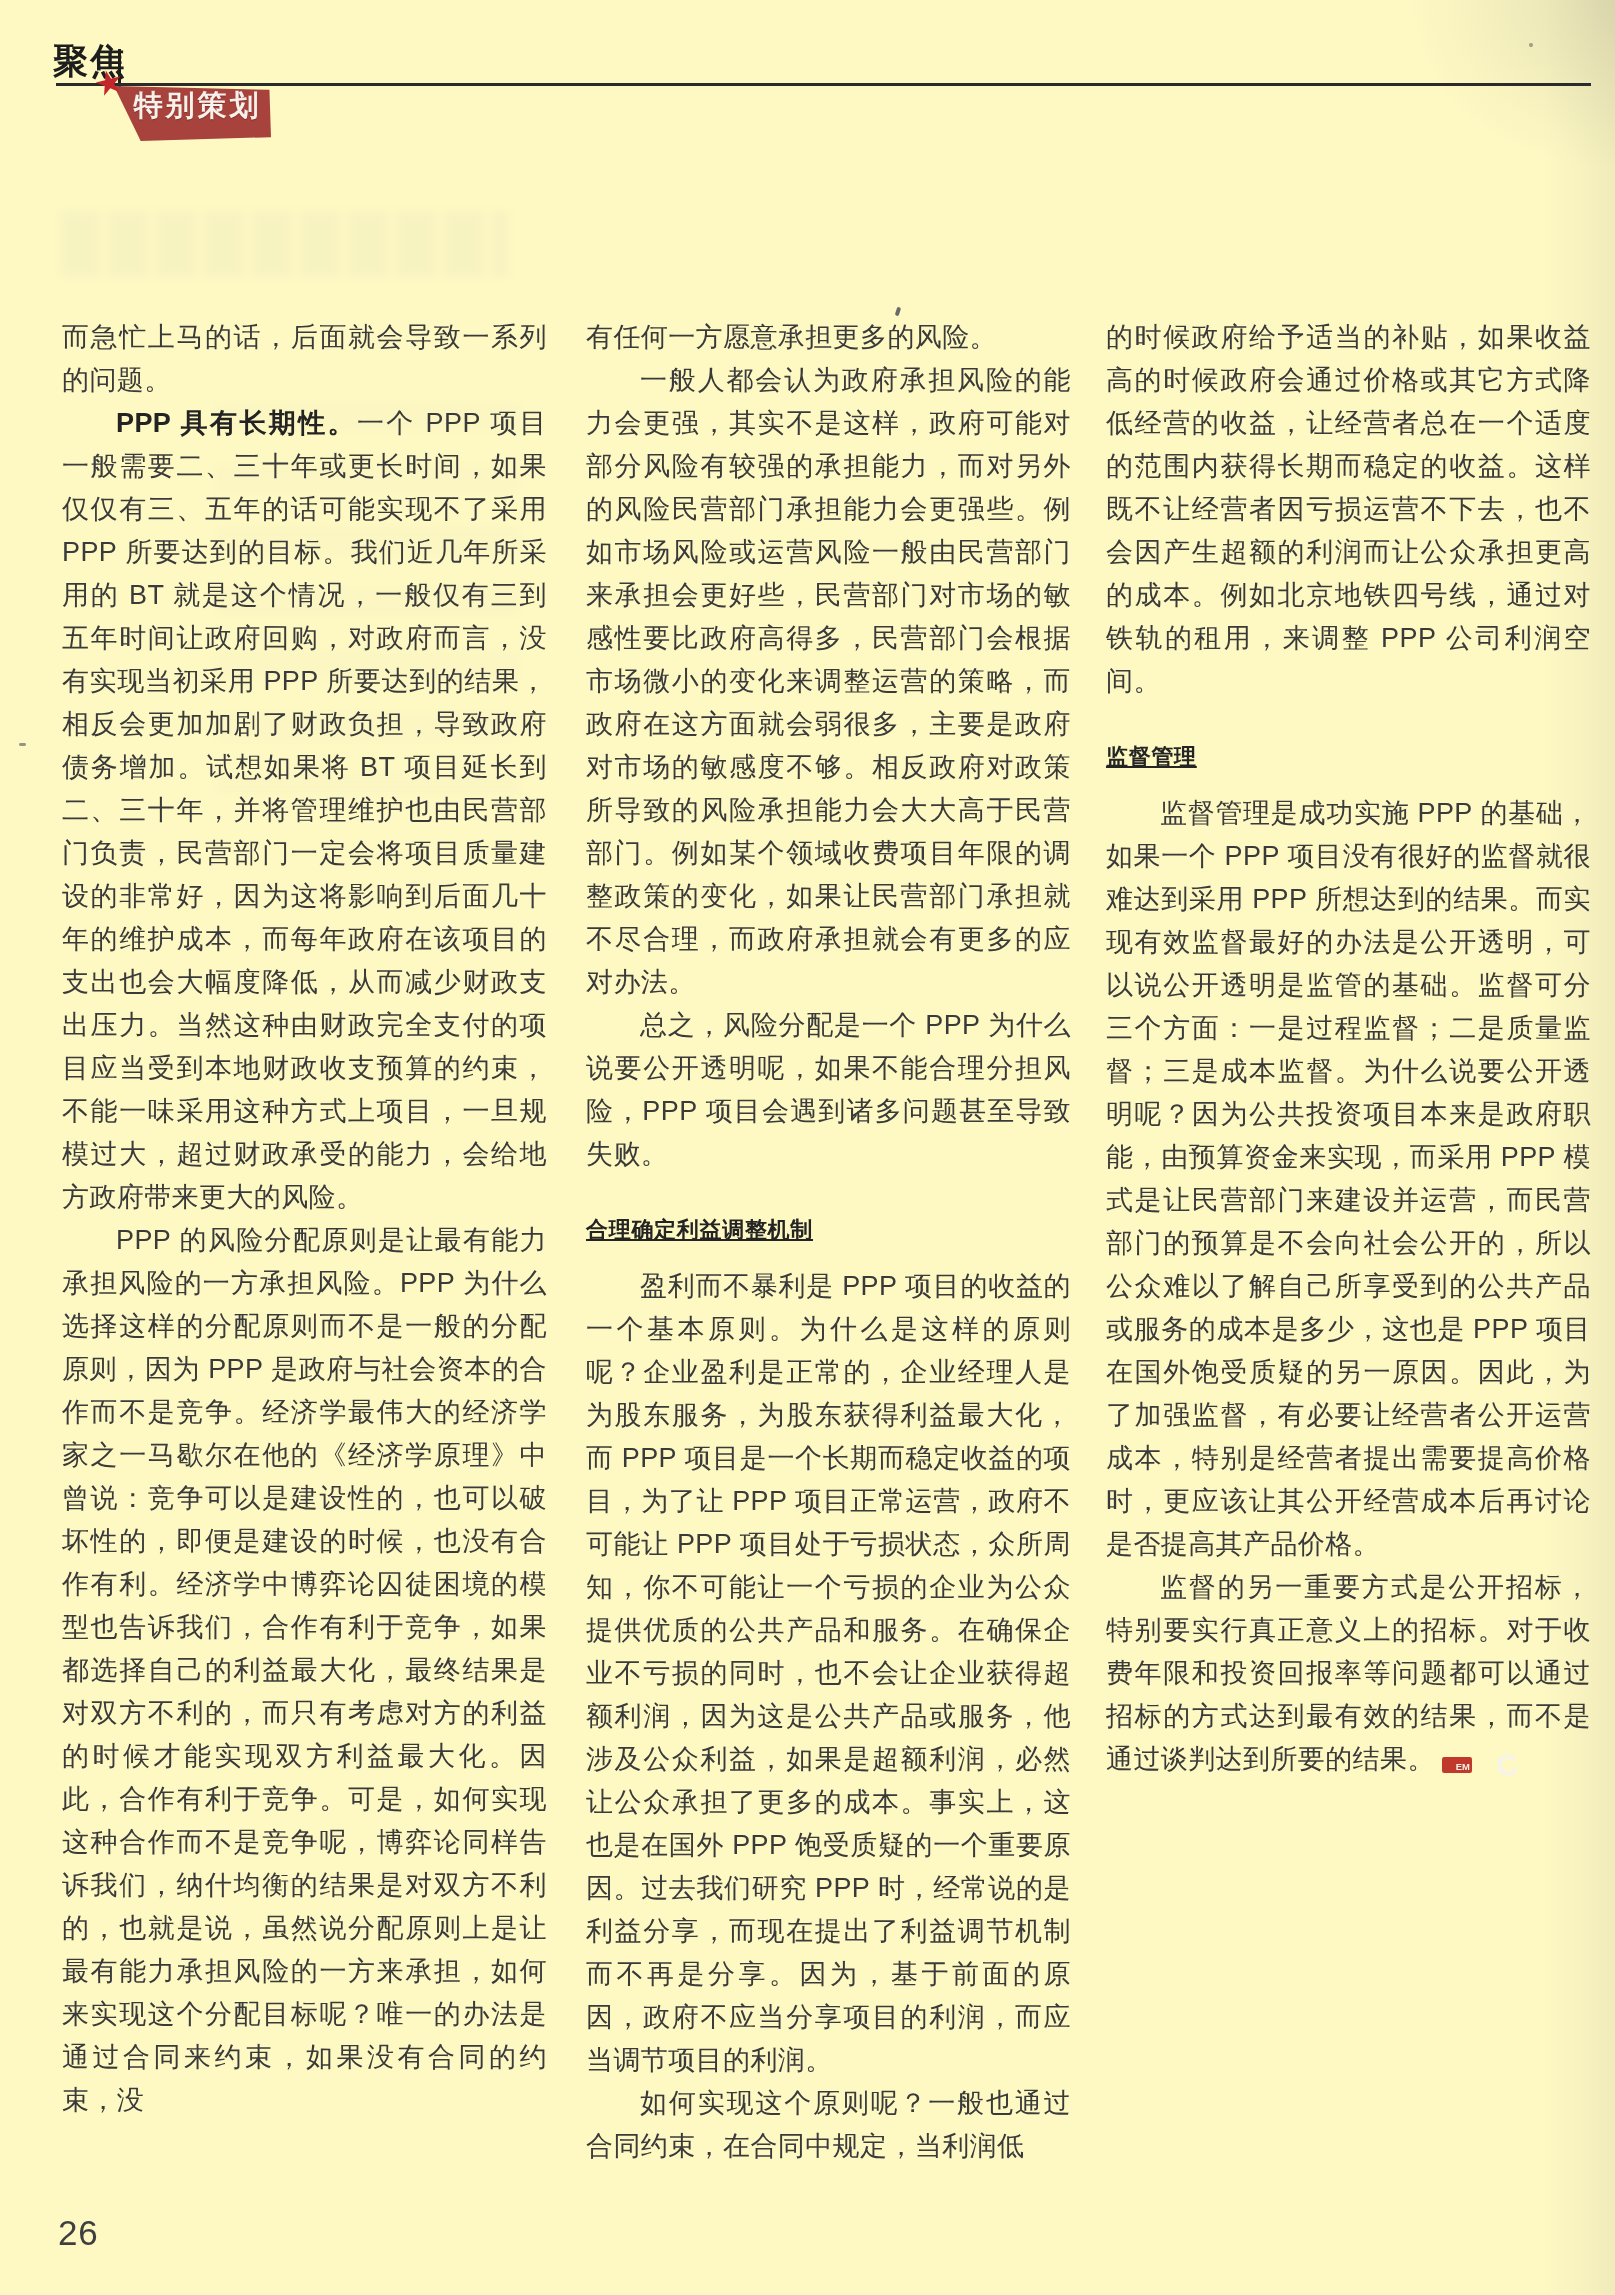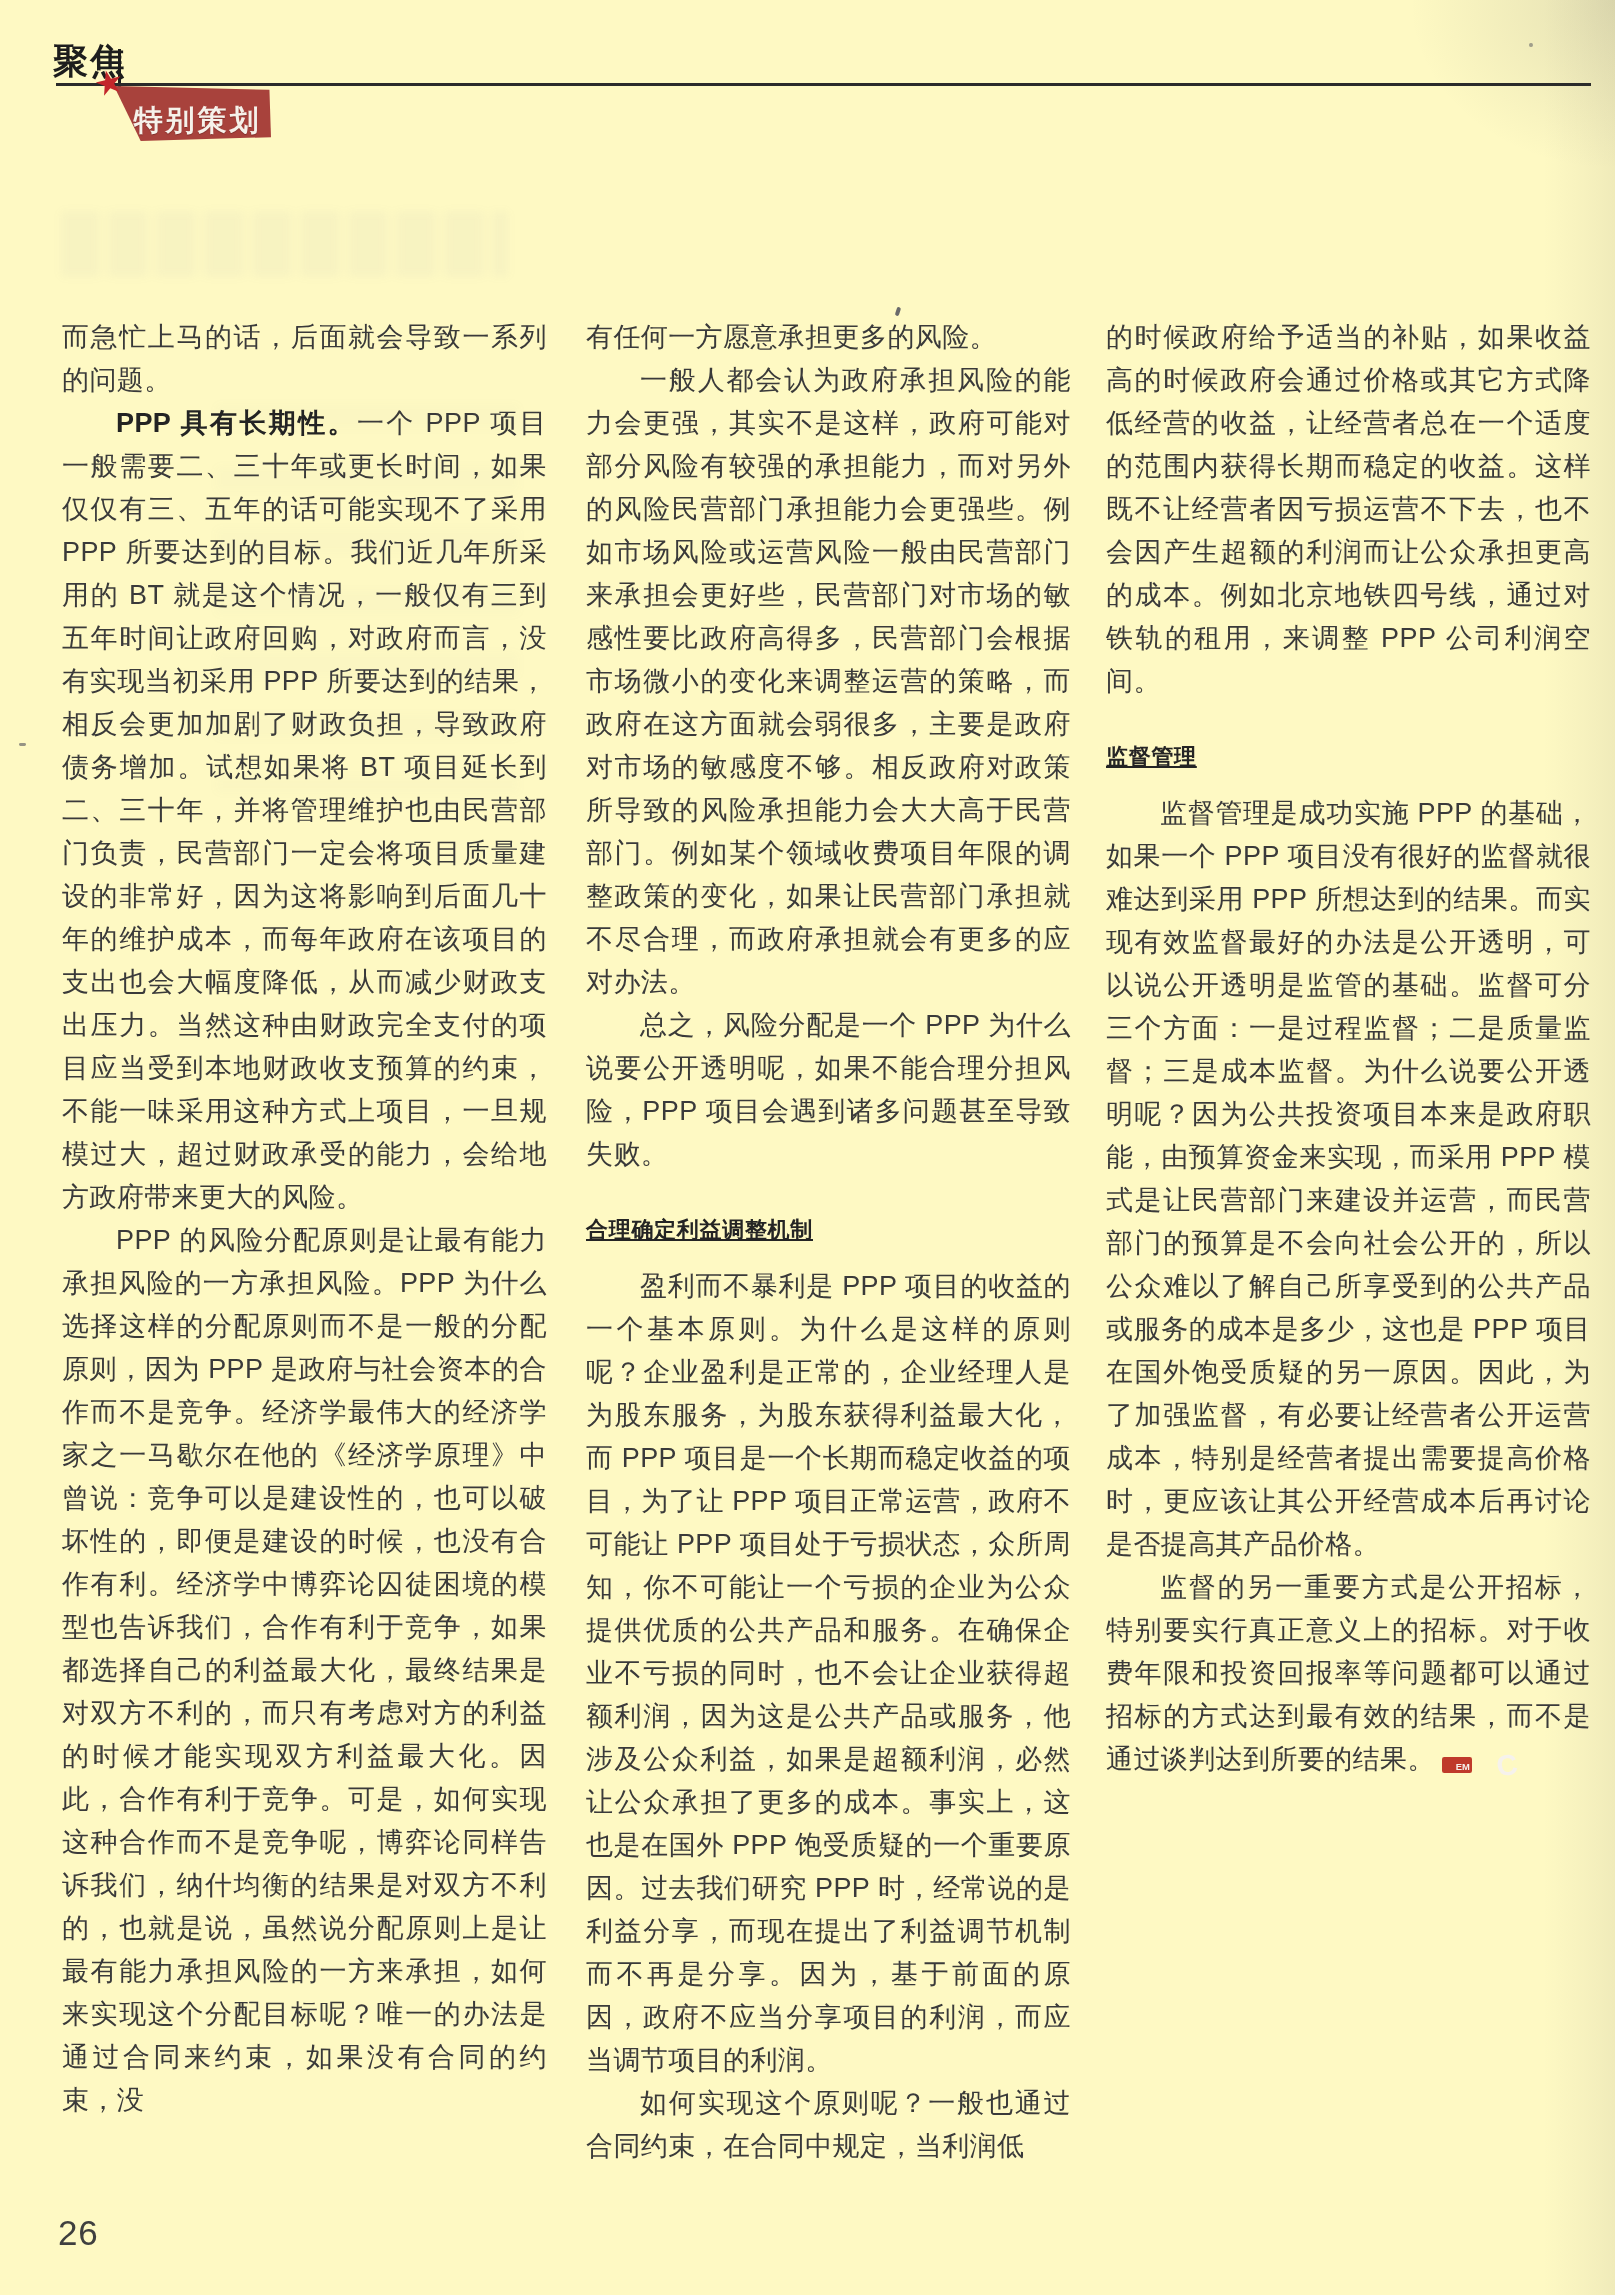--- a/index.html
+++ b/index.html
@@ -53,21 +53,21 @@
     z-index: 3;
   }
   .special-badge {
     position: absolute;
     left: 114px;
     top: 86px;
     width: 157px;
     height: 55px;
     clip-path: polygon(0% 0%, 99% 7%, 100% 93%, 17% 100%);
     display: flex;
-    align-items: flex-end;
+    align-items: flex-start;
     justify-content: center;
     padding-left: 10px;
     box-sizing: border-box;
     z-index: 2;
   }
   .special-badge .badge-label {
     color: #f6f1ea;
     font-size: 29px;
     font-weight: 700;
     letter-spacing: 2.9px;

